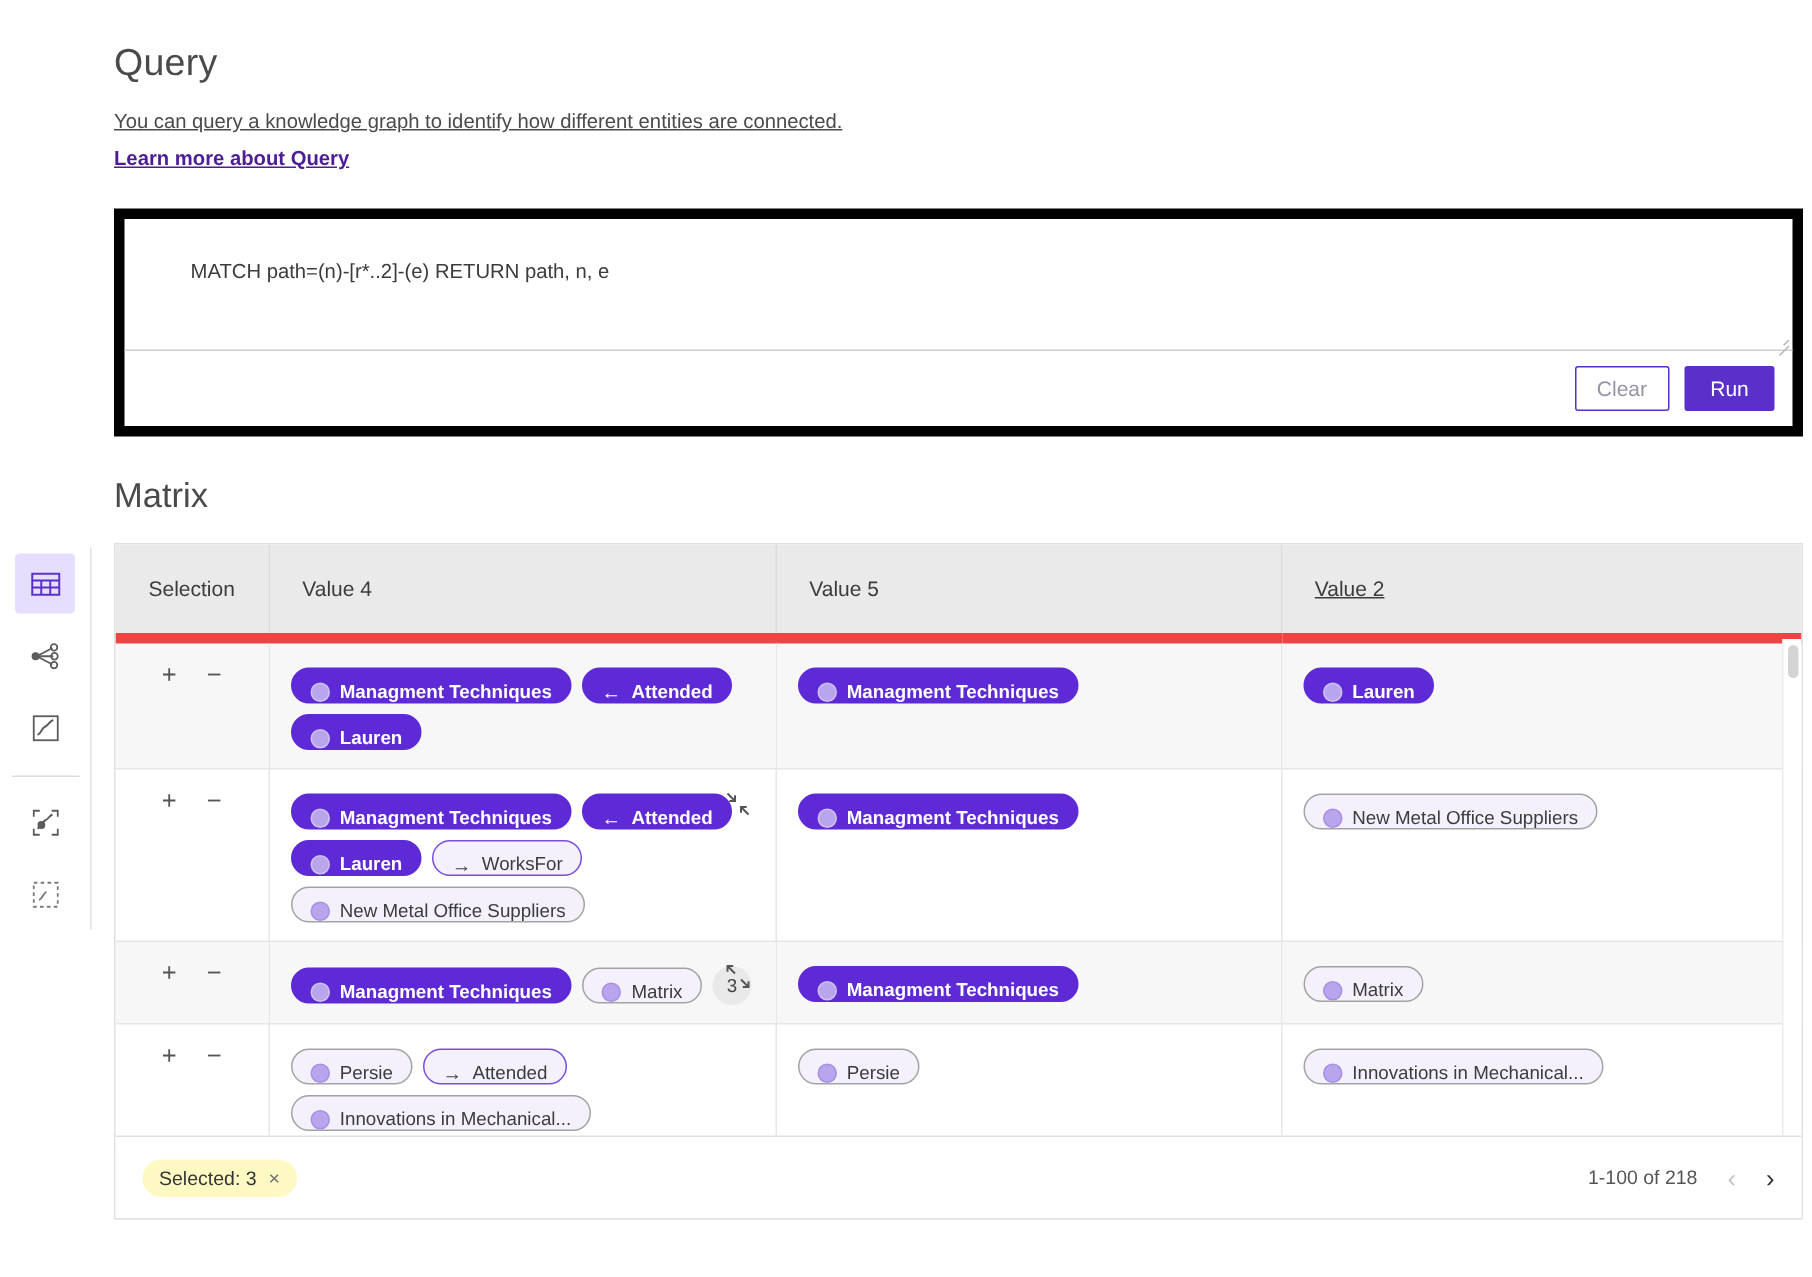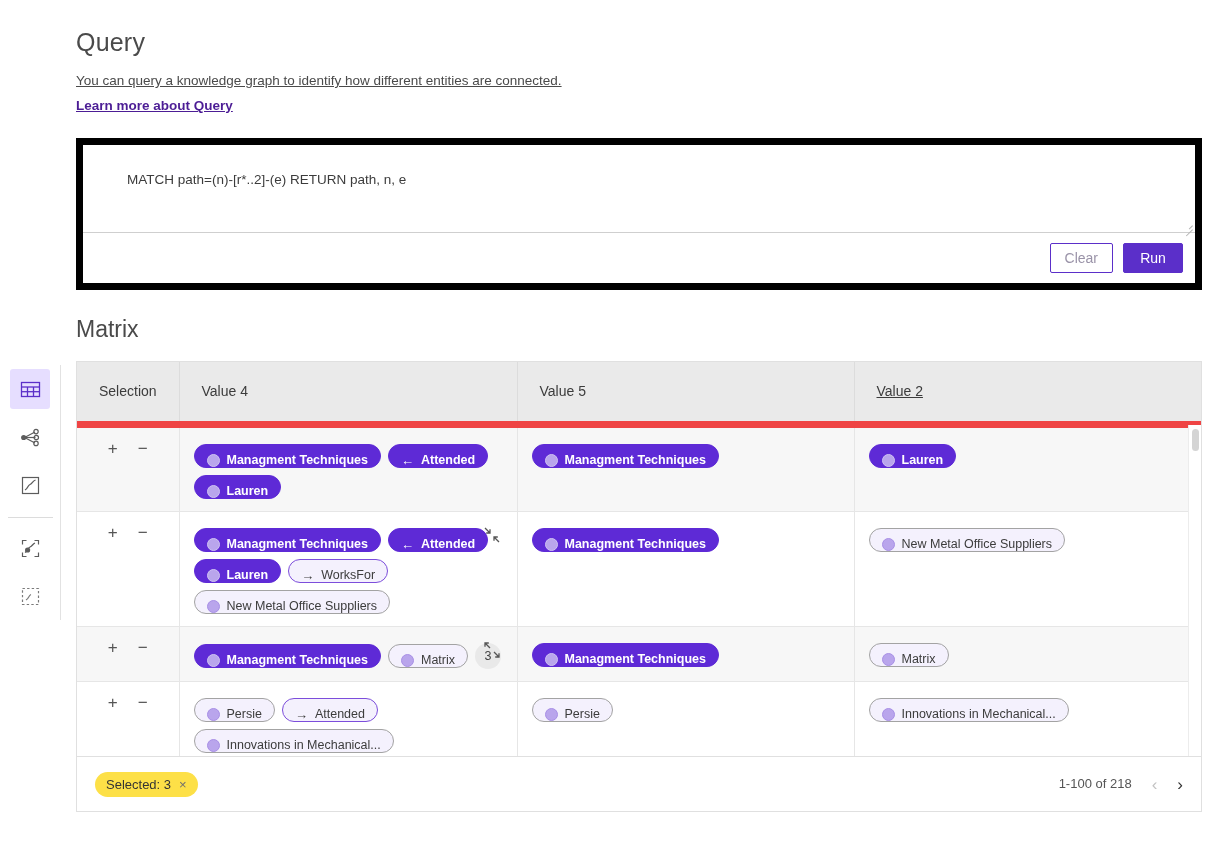--- a/index.html
+++ b/index.html
@@ -180,21 +180,21 @@
 
   
   .bottom-bar {
     position: absolute; left: 0; right: 0; bottom: 0;
     height: 55px; background: #fff; border-top: 1px solid #e0e0e0;
     display: flex; align-items: center; justify-content: space-between;
     padding: 0 18px 0 18px;
   }
   .sel-pill {
     display: inline-flex; align-items: center; gap: 8px;
-    background: #fde047; border-radius: 14px; height: 25px; padding: 0 11px;
+    background: #fef9c3; border-radius: 14px; height: 25px; padding: 0 11px;
     font-size: 13px; color: #343434; cursor: pointer; justify-content: flex-end;
   }
   .sel-pill .x { color: #6f6f6f; font-size: 13px; }
   .pager { display: flex; align-items: flex-start; gap: 20px; }
   .pager-info { font-size: 13px; color: #555; }
   .pager-btn { font-size: 17px; cursor: pointer; line-height: 1; }
   .pager-btn.disabled { color: #c3c3c3; }
   .pager-btn.enabled  { color: #333; }
 </style>
 </head>

